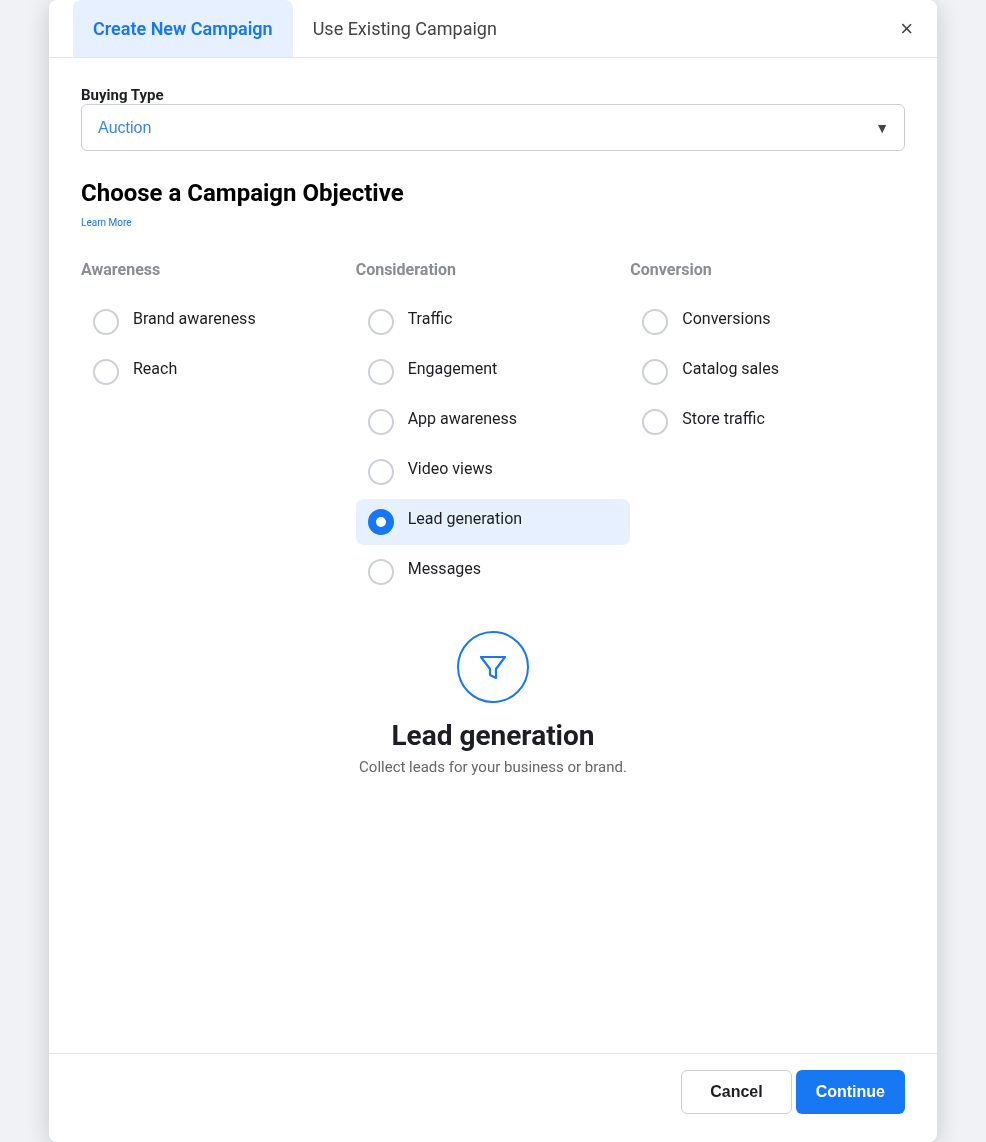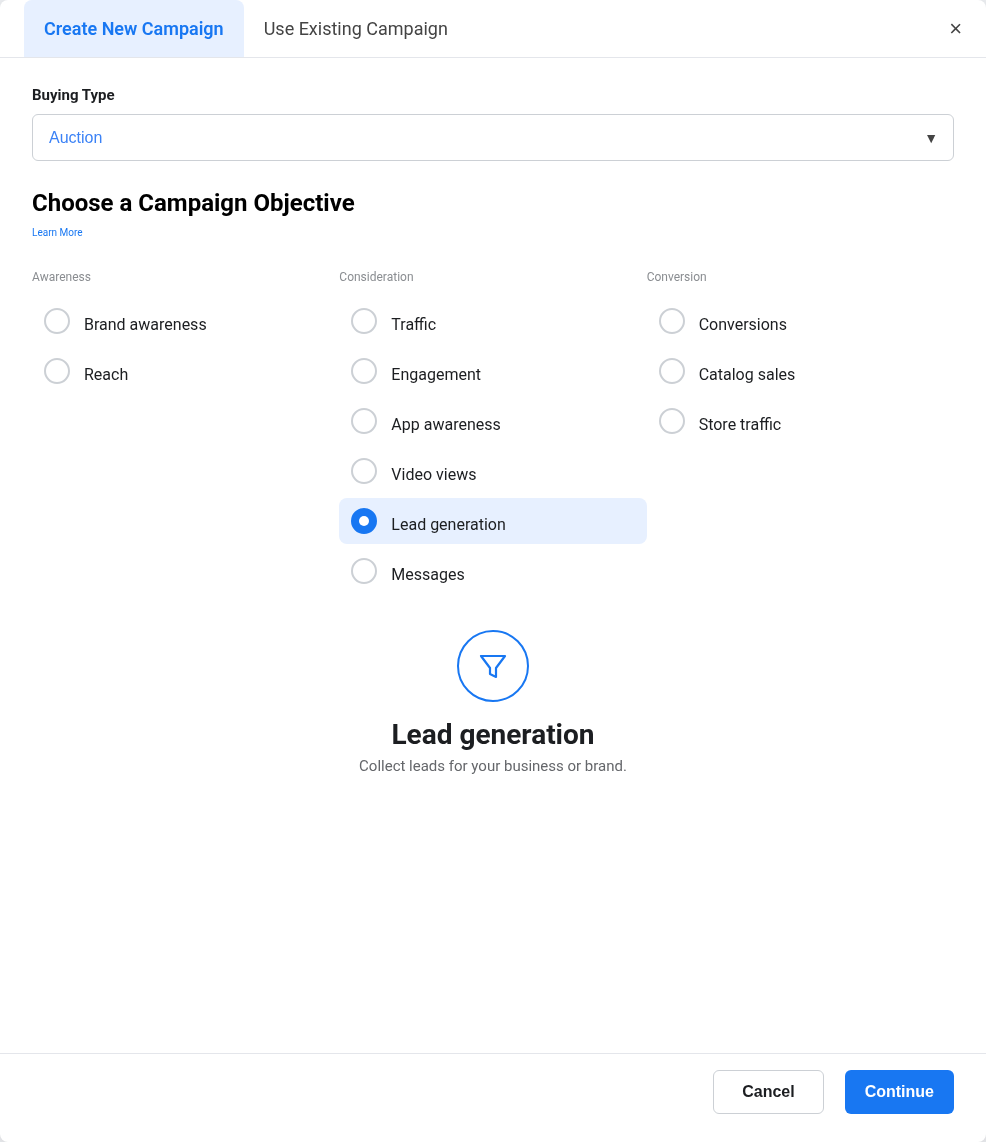--- a/index.html
+++ b/index.html
@@ -6,21 +6,21 @@
     body {
       font-family: -apple-system, BlinkMacSystemFont, 'Segoe UI', Roboto, Arial, sans-serif;
       background: #f0f2f5;
       display: flex;
       justify-content: center;
       align-items: center;
       min-height: 100vh;
     }
     .modal {
       background: #fff;
-      width: 986px;
+      width: 888px;
       min-height: 1142px;
       border-radius: 8px;
       box-shadow: 0 4px 24px rgba(0,0,0,0.18);
       display: flex;
       flex-direction: column;
       position: relative;
     }
     
     .header {
       display: flex;
@@ -62,21 +62,20 @@
       padding: 28px 32px 20px 32px;
       flex: 1;
       display: flex;
       flex-direction: column;
     }
     
     .section-label {
       font-size: 15px;
       font-weight: 700;
       color: #1c1e21;
-      margin-bottom: 10px;
     }
     .dropdown-wrapper {
       position: relative;
       margin-bottom: 28px;
     }
     .dropdown-wrapper select {
       width: 100%;
       border: 1px solid #ccd0d5;
       border-radius: 6px;
       padding: 14px 16px;
@@ -115,28 +114,28 @@
       display: grid;
       grid-template-columns: 1fr 1fr 1fr;
       gap: 0;
       margin-top: 8px;
     }
     .obj-column {
       display: flex;
       flex-direction: column;
     }
     .obj-category {
-      font-size: 12px;
+      font-size: 16px;
       color: #8a8d91;
-      margin-bottom: 14px;
-      font-weight: 400;
+      margin-bottom: 20px;
+      font-weight: 700;
     }
     .obj-item {
       display: flex;
-      align-items: flex-end;
+      align-items: flex-start;
       gap: 14px;
       padding: 10px 12px;
       border-radius: 8px;
       cursor: pointer;
       margin-bottom: 4px;
     }
     .obj-item.selected {
       background: #e7f0ff;
     }
     .radio {
@@ -212,21 +211,21 @@
       color: #1c1e21;
     }
     .chevron-icon {
       font-size: 18px;
       color: #444;
     }
     
     .footer {
       display: flex;
       justify-content: flex-end;
-      gap: 21px;
+      gap: 4px;
       padding: 16px 32px 28px 32px;
       border-top: 1px solid #e4e6eb;
     }
     .btn-cancel {
       padding: 12px 28px;
       border-radius: 6px;
       border: 1px solid #ccd0d5;
       background: #fff;
       font-size: 16px;
       font-weight: 600;

